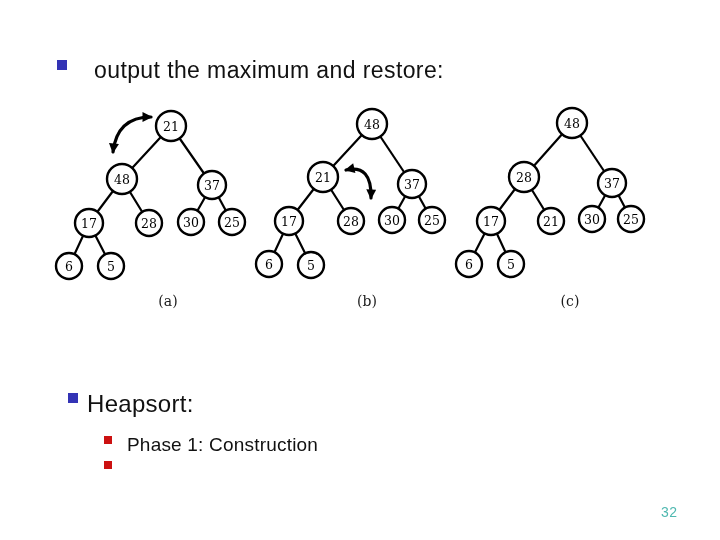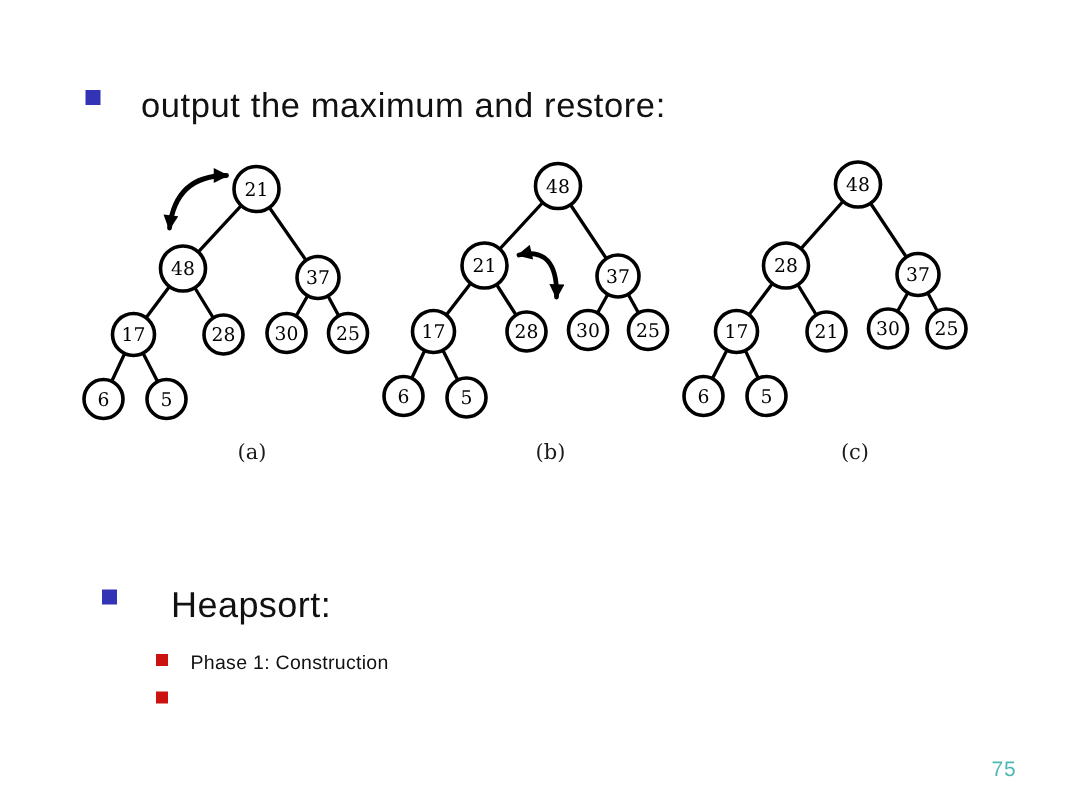--- a/index.html
+++ b/index.html
@@ -17,29 +17,29 @@
   #title-text{font-size:23px;letter-spacing:0.4px;white-space:nowrap;}
 
   #figure{position:absolute;left:0;top:0;width:720px;height:540px;}
   .edge{stroke:#000;stroke-width:2.2;stroke-linecap:round;}
   .node{fill:#fff;stroke:#000;stroke-width:2.4;}
   .nodeval{font:12.5px "DejaVu Serif",serif;fill:#000;text-anchor:middle;}
   .swap{fill:none;stroke:#000;stroke-width:3.2;stroke-linecap:round;}
   .treelabel{font:14px "DejaVu Serif",serif;fill:#1a1a1a;text-anchor:middle;}
   #ah path{fill:#000;}
 
-  #heading-row{left:68px;top:390px;gap:36px;}
+  #heading-row{left:68px;top:390px;gap:9px;}
   #heading-row .bullet{width:10px;height:10px;margin-top:3px;}
   #heading-text{font-size:24px;letter-spacing:0.3px;white-space:nowrap;}
 
   .item-row{left:104px;gap:15px;}
   #item-row-0{top:434px;}
   #item-row-1{top:459px;}
   .item-row .bullet{width:8px;height:8px;margin-top:2px;}
-  .item-text{font-size:13px;letter-spacing:0.2px;white-space:nowrap;}
+  .item-text{font-size:19px;letter-spacing:0.2px;white-space:nowrap;}
 
   #page-number{
     position:absolute;left:661px;top:504px;
     font-size:14px;letter-spacing:0.5px;
   }
 </style>
 </head>
 <body>
 
 <div class="bullet-row" id="title-row">
@@ -151,13 +151,13 @@
 
 <div class="bullet-row item-row" id="item-row-0">
   <span class="bullet" style="background: rgb(204, 17, 17);"></span>
   <span class="item-text">Phase 1: Construction</span>
 </div>
 
 <div class="bullet-row item-row" id="item-row-1">
   <span class="bullet" style="background: rgb(204, 17, 17);"></span>
 </div>
 
-<div id="page-number" style="color: rgb(79, 184, 176);">75</div>
+<div id="page-number" style="color: rgb(79, 184, 176);">32</div>
 
 </body></html>

